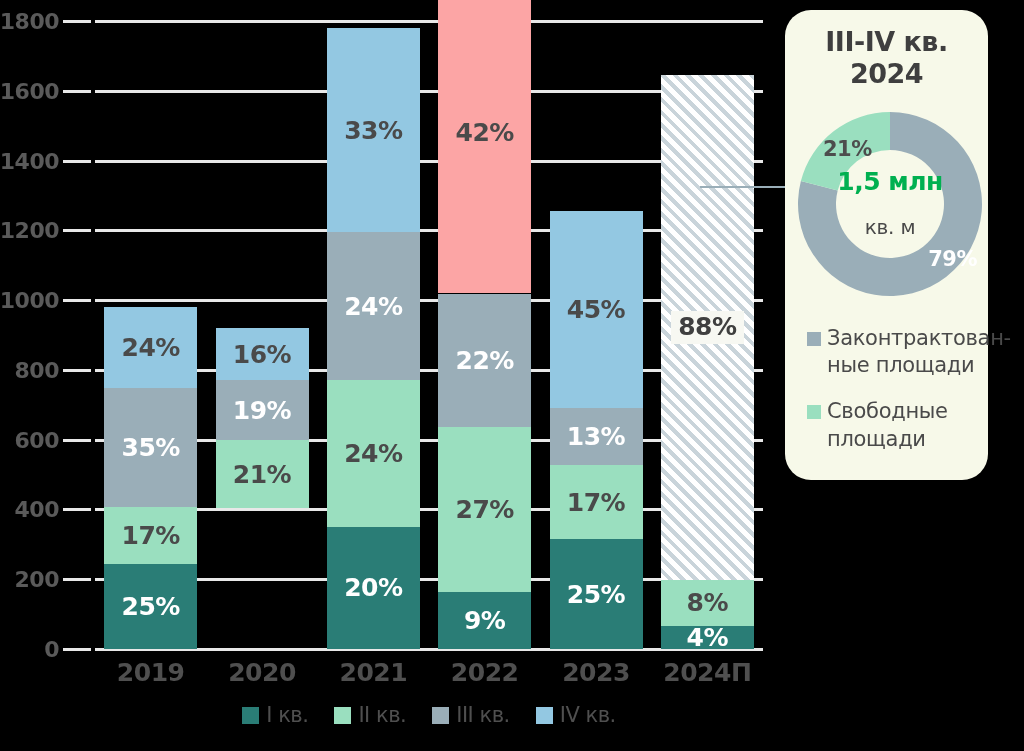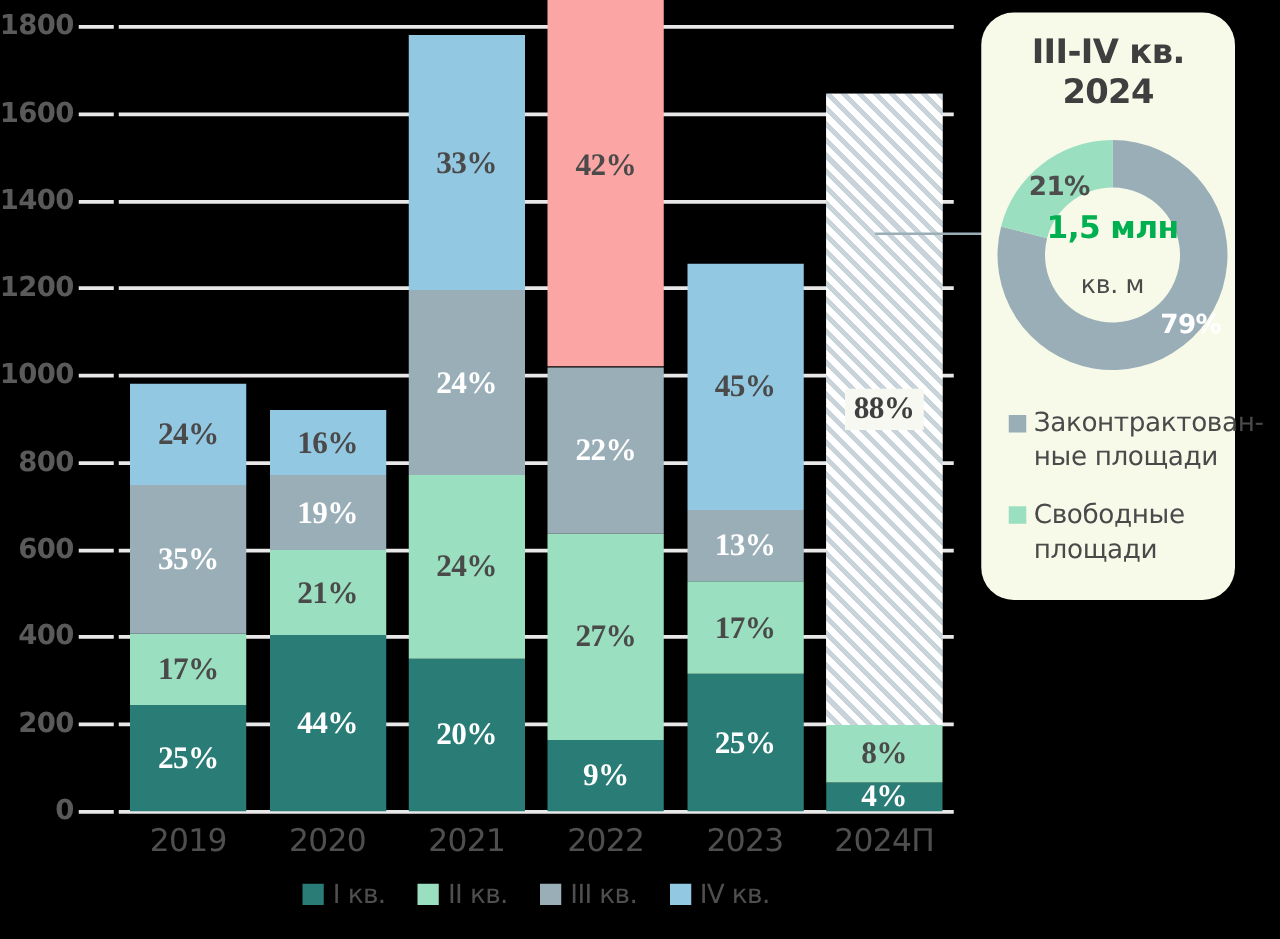--- a/index.html
+++ b/index.html
@@ -70,21 +70,20 @@
     display: flex;
     align-items: center;
     justify-content: center;
   }
   .seg-label {
     font-size: 25px;
     font-weight: 600;
     letter-spacing: -0.5px;
     line-height: 1;
     white-space: nowrap;
-    font-family: Liberation Serif, serif;
   }
   .seg-label.dark  { color: #4a4a4a; }
   .seg-label.light { color: #ffffff; }
   .seg-label.boxed {
     background: #f7f8f2;
     padding: 3px 7px 5px 7px;
     color: #3f3f3f;
   }
 
   .hatched {
@@ -96,21 +95,21 @@
     );
   }
 
   .xtick-label {
     position: absolute;
     top: 658px;
     width: 140px;
     text-align: center;
     color: #4f4f4f;
     font-size: 25px;
-    font-weight: 400;
+    font-weight: 700;
     letter-spacing: -0.5px;
   }
 
   
   .bottom-legend {
     position: absolute;
     left: 95px;
     top: 703px;
     width: 668px;
     display: flex;
@@ -242,23 +241,20 @@
           <span class="seg-label dark">17%</span>
         </div>
         <div class="bar-seg" style="background: rgb(154, 174, 184); bottom: 142.347px; height: 118.622px;">
           <span class="seg-label light">35%</span>
         </div>
         <div class="bar-seg" style="background: rgb(147, 200, 226); bottom: 260.969px; height: 81.2911px;">
           <span class="seg-label dark">24%</span>
         </div>
       </div>
       <div class="bar-group" style="left: 120.5px; height: 628px;">
-        <div class="bar-seg" style="background: rgb(42, 125, 118); bottom: 0px; height: 141.3px;">
-          <span class="seg-label light">44%</span>
-        </div>
         <div class="bar-seg" style="background: rgb(154, 223, 191); bottom: 141.3px; height: 67.3356px;">
           <span class="seg-label dark">21%</span>
         </div>
         <div class="bar-seg" style="background: rgb(154, 174, 184); bottom: 208.636px; height: 60.7067px;">
           <span class="seg-label light">19%</span>
         </div>
         <div class="bar-seg" style="background: rgb(147, 200, 226); bottom: 269.342px; height: 51.2867px;">
           <span class="seg-label dark">16%</span>
         </div>
       </div>

